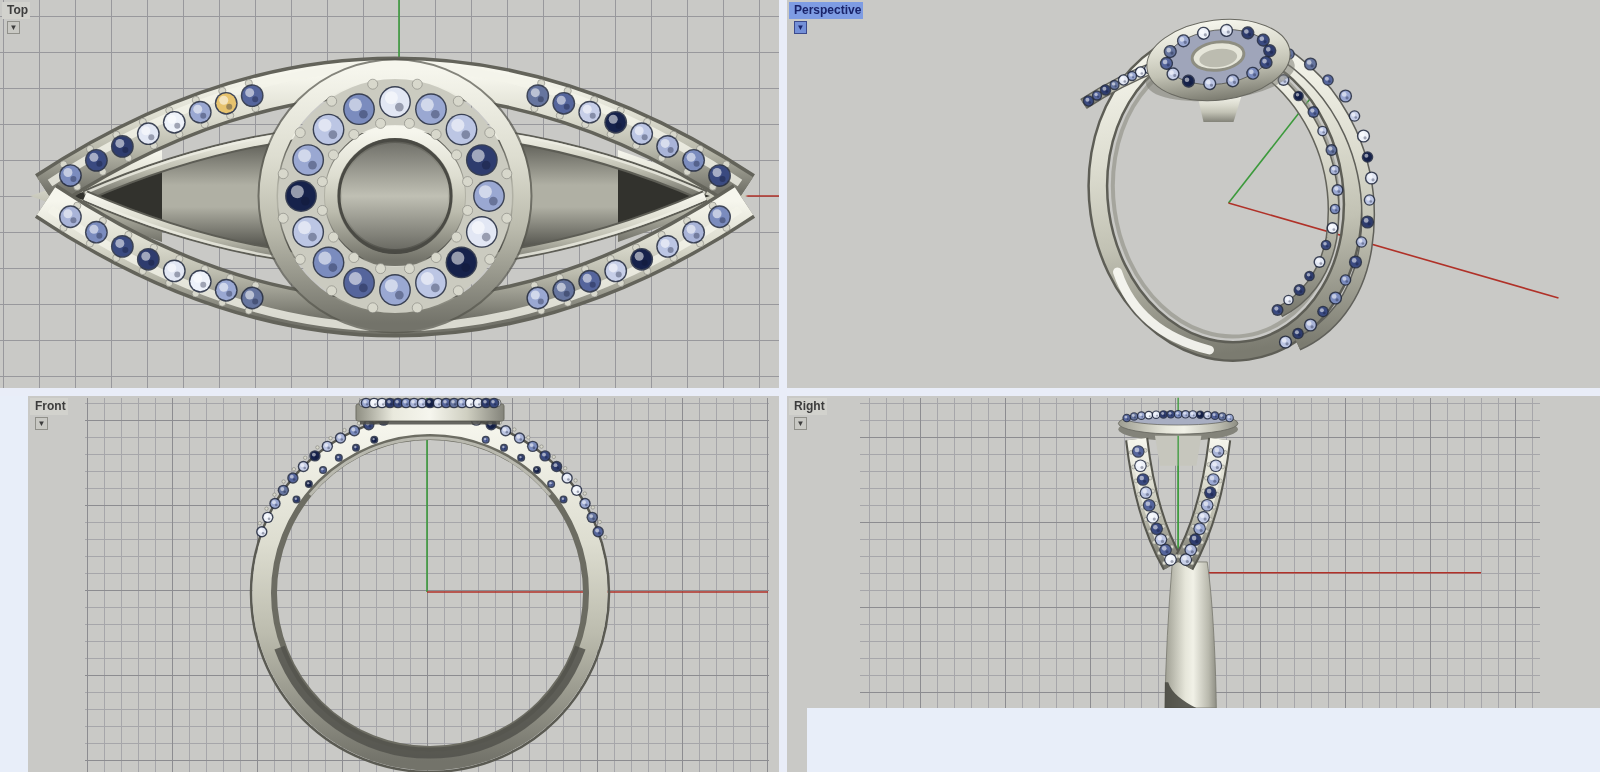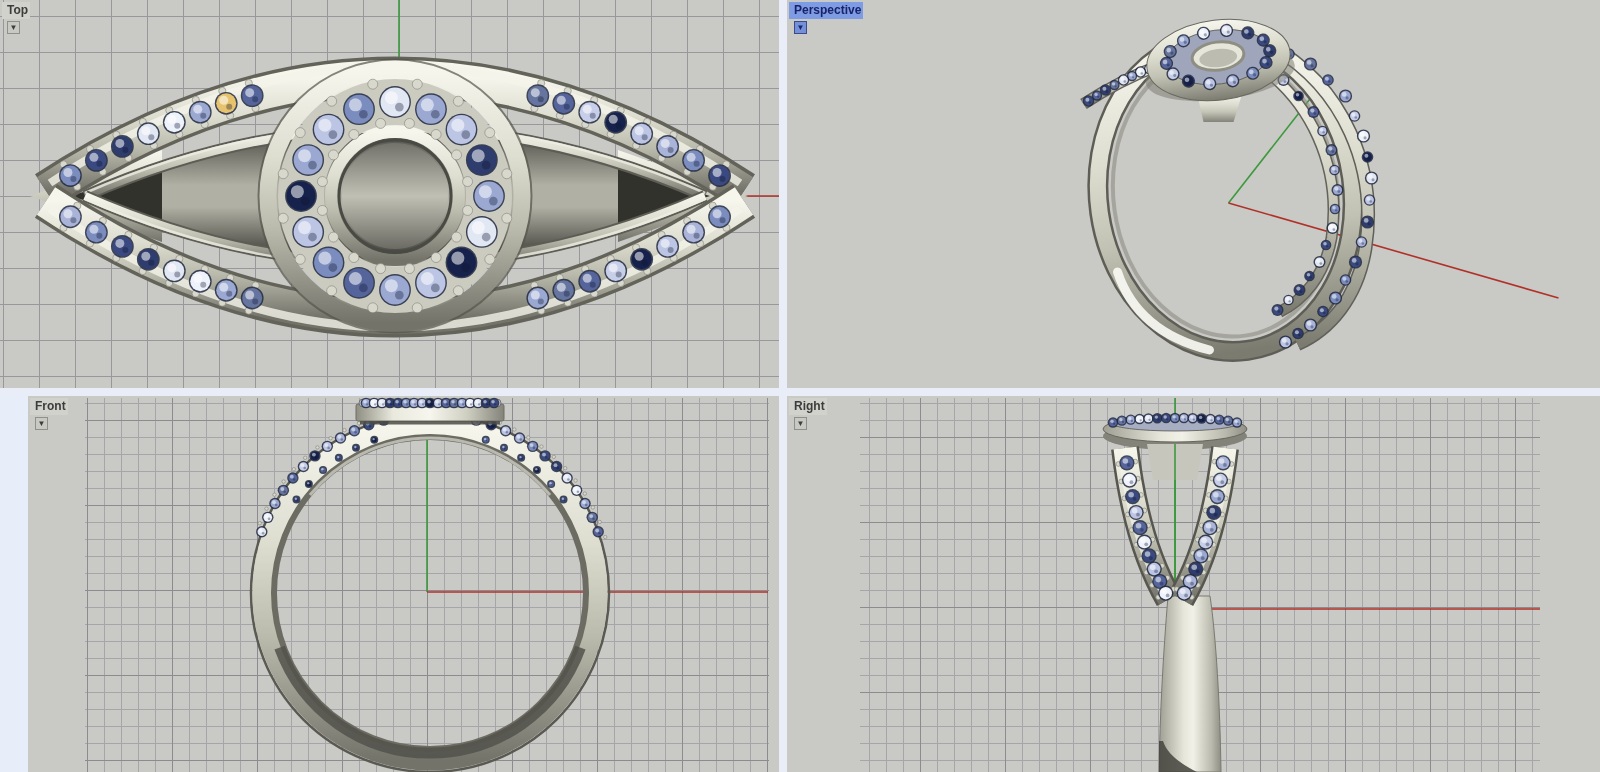--- a/index.html
+++ b/index.html
@@ -2,21 +2,21 @@
 <html><head>
 <meta charset="utf-8">
 <style>
   html,body{margin:0;padding:0;}
   body{width:1600px;height:772px;overflow:hidden;background:#e8eef9;
        font-family:"Liberation Sans",sans-serif;position:relative;}
   .vp{position:absolute;background:#c9c9c6;overflow:hidden;}
   .vp-top{left:0;top:0;width:779px;height:388px;}
   .vp-persp{left:787px;top:0;width:813px;height:388px;padding-left:37px;}
   .vp-front{left:0;top:396px;width:779px;height:376px;margin-left:28px;}
-  .vp-right{left:787px;top:396px;width:813px;height:376px;}
+  .vp-right{left:787px;top:396px;width:813px;height:312px;}
   .divider{position:absolute;background:#e9edf8;}
   .div-v{left:779px;top:0;width:8px;height:772px;}
   .div-h{left:0;top:388px;width:1600px;height:8px;}
   .grid36{position:absolute;inset:0;
     background-image:
       linear-gradient(to right,#98989c 1px,transparent 1px),
       linear-gradient(to bottom,#98989c 1px,transparent 1px);
     background-size:36px 36px;background-position:3px 16px;}
   .gridfine{position:absolute;
     background-image:

